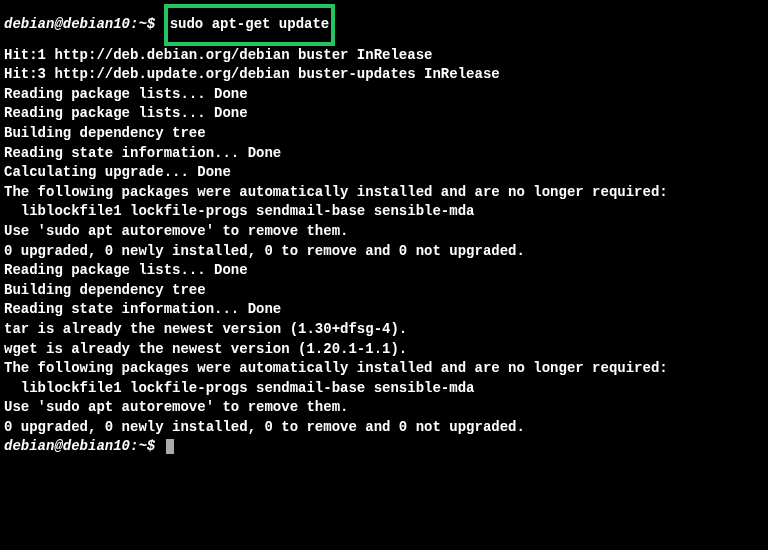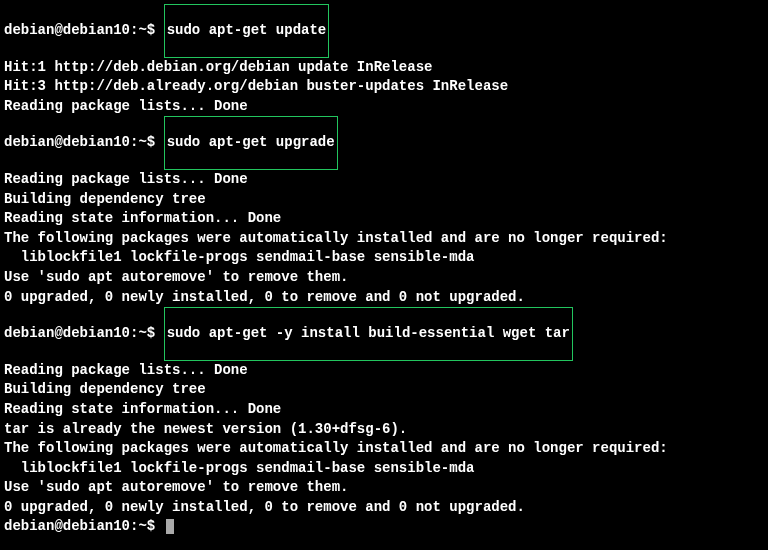--- a/index.html
+++ b/index.html
@@ -17,54 +17,55 @@
       width: 768px;
       height: 550px;
       overflow: hidden;
     }
     .line {
       white-space: pre;
       font-weight: bold;
     }
     .prompt {
       display: inline;
+      font-style: italic;
     }
     .boxed {
       display: inline-block;
-      border: 1px solid #22c55e;
-      padding: 16px 2px;
+      border: 4px solid #22c55e;
+      padding: 7px 2px;
     }
     .cursor {
       display: inline-block;
       width: 8px;
       height: 15px;
       background: #aaa;
       vertical-align: text-bottom;
       margin-left: 2px;
     }
   </style>
 </head>
 <body>
 
 <div id="terminal">
     <div class="line"><span class="prompt">debian@debian10:~$ </span><span class="boxed">sudo apt-get update</span></div>
-    <div class="line"><span>Hit:1 http://deb.debian.org/debian update InRelease</span></div>
-    <div class="line"><span>Hit:3 http://deb.already.org/debian buster-updates InRelease</span></div>
+    <div class="line"><span>Hit:1 http://deb.debian.org/debian buster InRelease</span></div>
+    <div class="line"><span>Hit:3 http://deb.update.org/debian buster-updates InRelease</span></div>
     <div class="line"><span>Reading package lists... Done</span></div>
-    <div class="line"><span class="prompt">debian@debian10:~$ </span><span class="boxed">sudo apt-get upgrade</span></div>
     <div class="line"><span>Reading package lists... Done</span></div>
     <div class="line"><span>Building dependency tree</span></div>
     <div class="line"><span>Reading state information... Done</span></div>
+    <div class="line"><span>Calculating upgrade... Done</span></div>
     <div class="line"><span>The following packages were automatically installed and are no longer required:</span></div>
     <div class="line"><span>  liblockfile1 lockfile-progs sendmail-base sensible-mda</span></div>
     <div class="line"><span>Use 'sudo apt autoremove' to remove them.</span></div>
     <div class="line"><span>0 upgraded, 0 newly installed, 0 to remove and 0 not upgraded.</span></div>
-    <div class="line"><span class="prompt">debian@debian10:~$ </span><span class="boxed">sudo apt-get -y install build-essential wget tar</span></div>
     <div class="line"><span>Reading package lists... Done</span></div>
     <div class="line"><span>Building dependency tree</span></div>
     <div class="line"><span>Reading state information... Done</span></div>
-    <div class="line"><span>tar is already the newest version (1.30+dfsg-6).</span></div>
+    <div class="line"><span>tar is already the newest version (1.30+dfsg-4).</span></div>
+    <div class="line"><span>wget is already the newest version (1.20.1-1.1).</span></div>
     <div class="line"><span>The following packages were automatically installed and are no longer required:</span></div>
     <div class="line"><span>  liblockfile1 lockfile-progs sendmail-base sensible-mda</span></div>
     <div class="line"><span>Use 'sudo apt autoremove' to remove them.</span></div>
     <div class="line"><span>0 upgraded, 0 newly installed, 0 to remove and 0 not upgraded.</span></div>
     <div class="line"><span class="prompt">debian@debian10:~$ </span><span class="cursor"></span></div>
   </div>
 
 </body></html>

